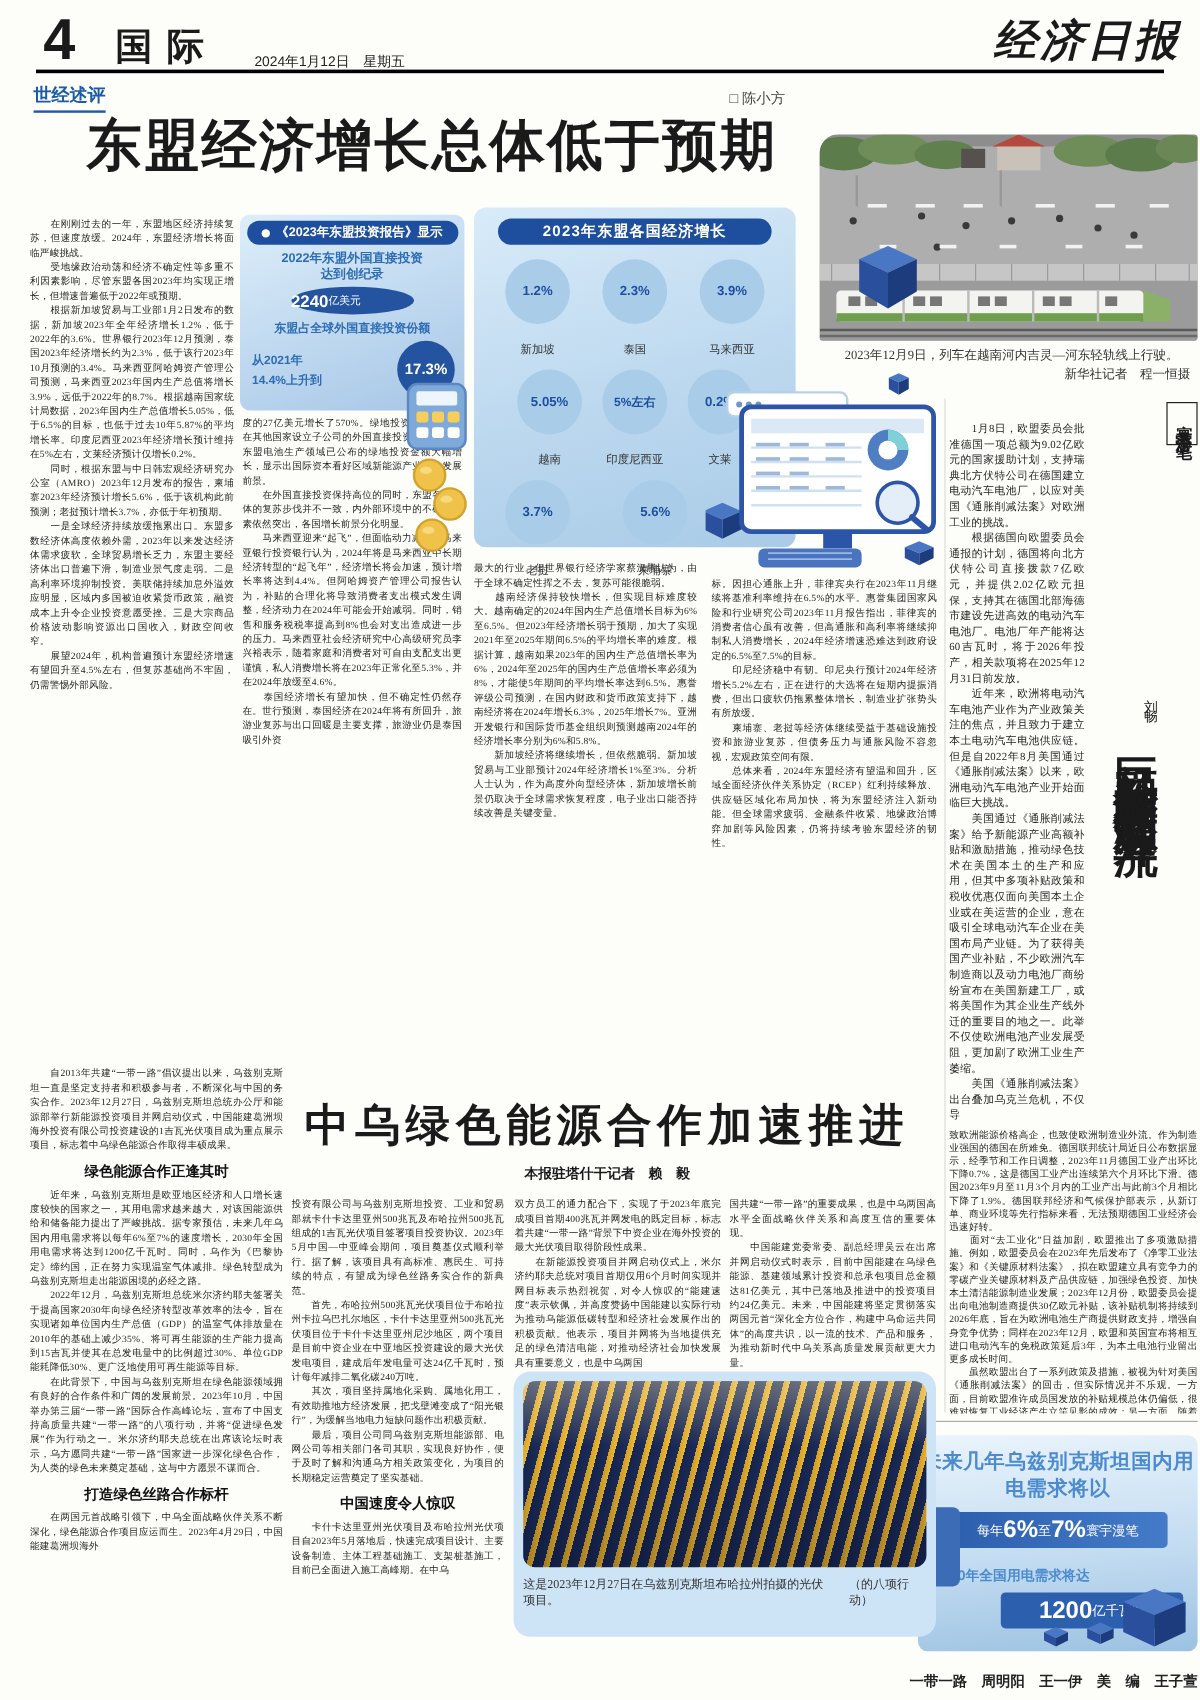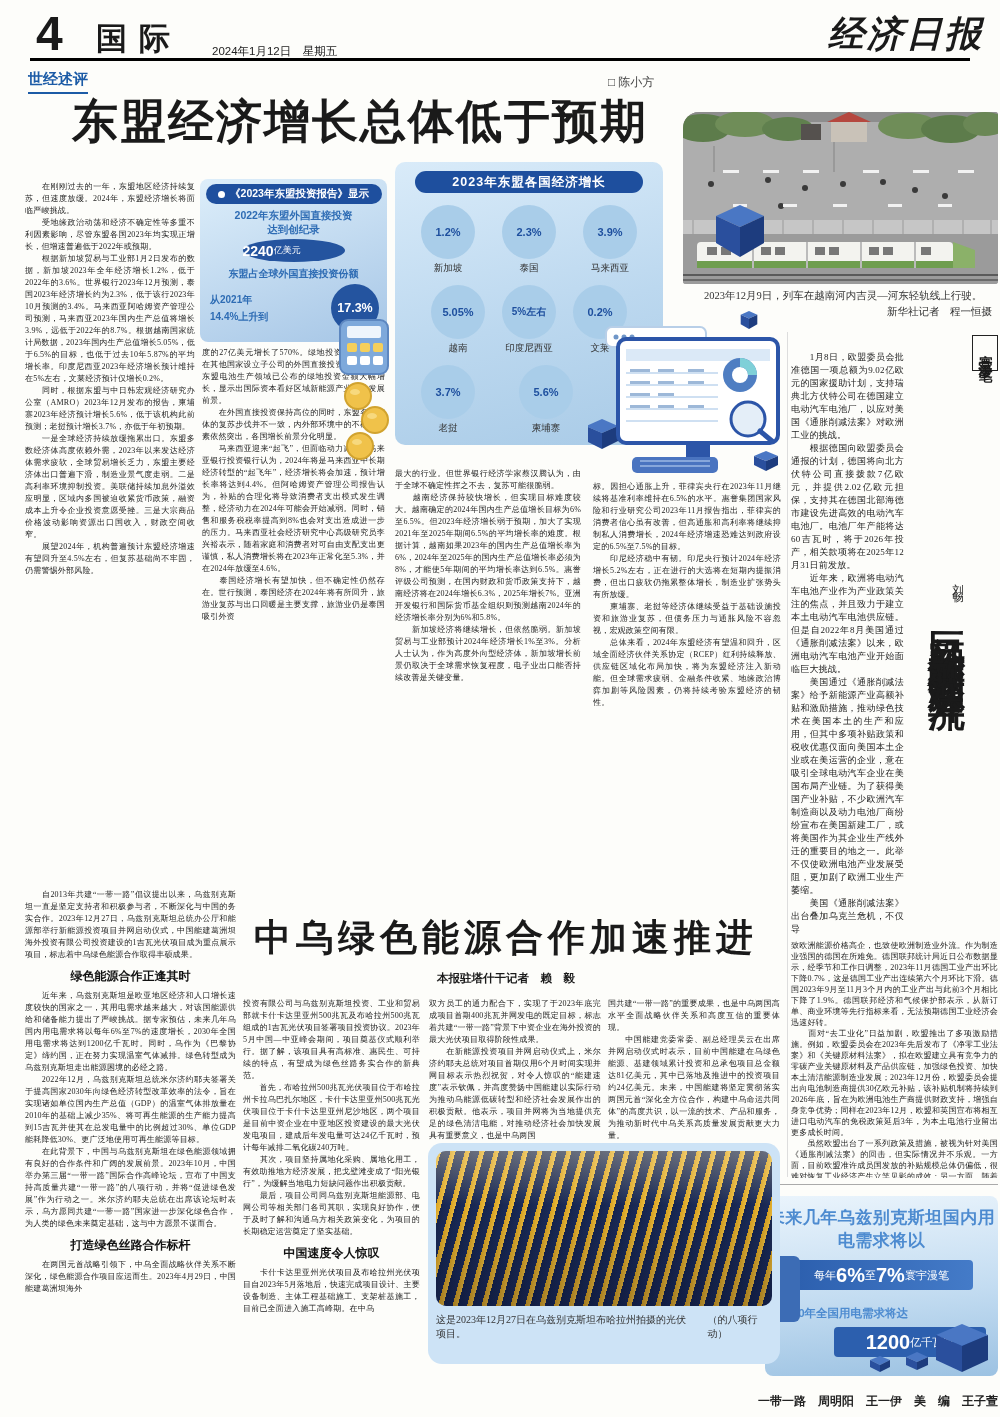--- a/index.html
+++ b/index.html
@@ -4,21 +4,21 @@
 <style>
   html,body{margin:0;padding:0;}
   body{width:1000px;height:1417px;position:relative;background:#fdfdfa;font-family:"Liberation Sans",sans-serif;color:#1a1a1a;overflow:hidden;}
   .abs{position:absolute;}
   .bodytext{font-family:"Liberation Serif","DejaVu Serif",serif;font-size:8px;line-height:12px;text-align:justify;white-space:pre-line;color:#1d1d1d;overflow:hidden;letter-spacing:.2px;}
   .subhead{font-family:"Liberation Sans",sans-serif;font-size:12px;font-weight:bold;text-align:center;margin:7px 0 5px 0;color:#111;}
   .caption{font-family:"Liberation Serif","DejaVu Serif",serif;font-size:10px;color:#333;}
   .pillhead{background:#1e4f9e;color:#fff;font-weight:bold;border-radius:12px;display:flex;align-items:center;justify-content:center;gap:5px;}
   .circle-val{background:#a9cde9;border-radius:50%;width:54px;height:54px;display:flex;align-items:center;justify-content:center;color:#1e4f9e;font-weight:bold;font-size:11px;}
   .circle-label{font-size:9.5px;color:#333;text-align:center;margin-top:3px;}
-  .grow-cell{display:flex;flex-direction:column;align-items:center;width:70px;}
+  .grow-cell{display:flex;flex-direction:column;align-items:center;width:70px;gap:12px;}
   .vtext{writing-mode:vertical-rl;text-orientation:upright;}
   .bluetxt{color:#2e6cb4;font-weight:bold;}
 </style>
 </head>
 <body>
 
 <div class="abs" style="left:36px;top:6px;font-size:48px;font-weight:900;">4</div>
 <div class="abs" style="left:96px;top:18px;font-size:31px;font-weight:900;letter-spacing:12px;">国际</div>
 <div class="abs" style="left:212px;top:44px;font-size:11.5px;color:#222;"><span>2024年1月12日</span>　<span>星期五</span></div>
 <div class="abs" style="left:828px;top:10px;font-size:36px;font-weight:bold;font-style:italic;font-family:'Liberation Serif',serif;letter-spacing:3px;color:#1a1a1a;">经济日报</div>
@@ -165,21 +165,21 @@
   <g>
     <circle cx="20" cy="78" r="13" fill="#f0c24a" stroke="#d1a32f" stroke-width="2"></circle>
       <ellipse cx="17" cy="74" rx="5" ry="3" fill="#f7d97e"></ellipse>
     <circle cx="37" cy="102" r="13" fill="#f0c24a" stroke="#d1a32f" stroke-width="2"></circle>
       <ellipse cx="34" cy="98" rx="5" ry="3" fill="#f7d97e"></ellipse>
     <circle cx="22" cy="128" r="13" fill="#f0c24a" stroke="#d1a32f" stroke-width="2"></circle>
       <ellipse cx="19" cy="124" rx="5" ry="3" fill="#f7d97e"></ellipse>
   </g>
 </svg>
 
-<div class="abs" style="left:395px;top:162px;width:268px;height:283px;border-radius:10px;background:linear-gradient(165deg,#d9ebf9 0%,#bcd8ef 55%,#a9cbe7 100%);">
+<div class="abs" style="left:395px;top:173px;width:268px;height:283px;border-radius:10px;background:linear-gradient(165deg,#d9ebf9 0%,#bcd8ef 55%,#a9cbe7 100%);">
   <div class="pillhead" style="width:228px;height:22px;margin:9px auto 0;font-size:12.5px;letter-spacing:1px;">2023年东盟各国经济增长</div>
   <div style="display:flex;justify-content:space-between;padding:0 18px;margin-top:12px;">
     <div class="grow-cell">
         <div class="circle-val">1.2%</div>
         <div class="circle-label">新加坡</div>
       </div>
     <div class="grow-cell">
         <div class="circle-val">2.3%</div>
         <div class="circle-label">泰国</div>
       </div>

